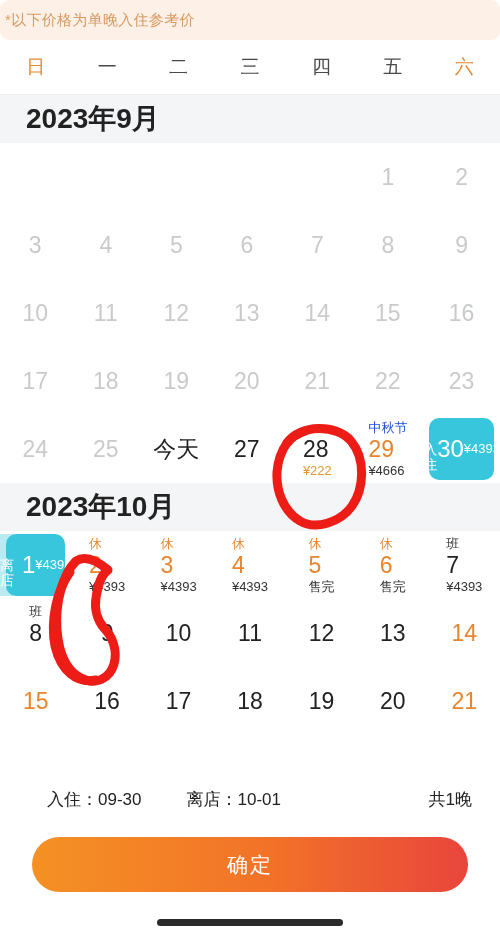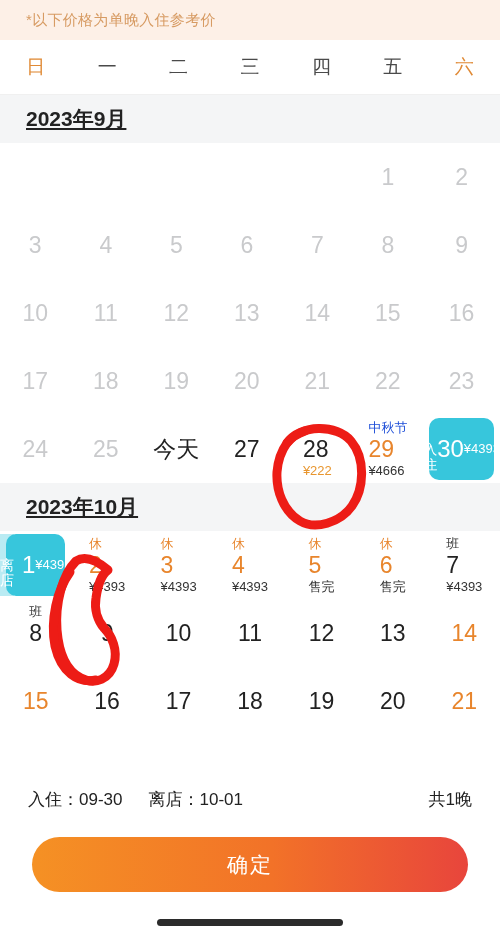--- a/index.html
+++ b/index.html
@@ -14,24 +14,25 @@
     width: 500px; height: 944px;
     background: #ffffff;
   }
 
   
   .notice {
     height: 40px;
     background: #FDF0E7;
     display: flex;
     align-items: center;
-    padding-left: 26px;
+    padding-left: 5px;
     font-size: 15px;
     color: #D79B63;
     letter-spacing: .3px;
+    border-radius: 9px;
   }
 
   
   .weekdays {
     height: 55px;
     display: grid;
     grid-template-columns: repeat(7, 1fr);
     align-items: center;
     background: #ffffff;
     border-bottom: 1px solid #F0F0F0;
@@ -43,24 +44,23 @@
   }
   .weekday.accent { color: #E08A36; }
 
   
   .month-band {
     height: 48px;
     background: #F4F5F6;
     display: flex;
     align-items: center;
     padding-left: 26px;
-    font-size: 21px;
+    font-size: 28px;
     font-weight: bold;
     color: #222222;
-    text-decoration: underline;
   }
 
   
   .grid {
     display: grid;
     grid-template-columns: repeat(7, 1fr);
     background: #ffffff;
   }
   .cell {
     position: relative;
@@ -125,21 +125,21 @@
     position: absolute;
     left: 0; right: 0; bottom: 122px;
     height: 46px;
     display: flex;
     align-items: center;
     padding: 0 28px;
     font-size: 17px;
     color: #222222;
     background: #ffffff;
   }
-  .summary .seg { margin-right: 26px; white-space: nowrap; }
+  .summary .seg { margin-right: 26px; white-space: nowrap; margin-left: 19px; }
   .summary .spacer { flex: 1; }
   .summary .nights { white-space: nowrap; margin-left: 32px; }
 
   
   .confirm-wrap {
     position: absolute;
     left: 0; right: 0; bottom: 52px;
     display: flex; justify-content: center;
   }
   .confirm {

